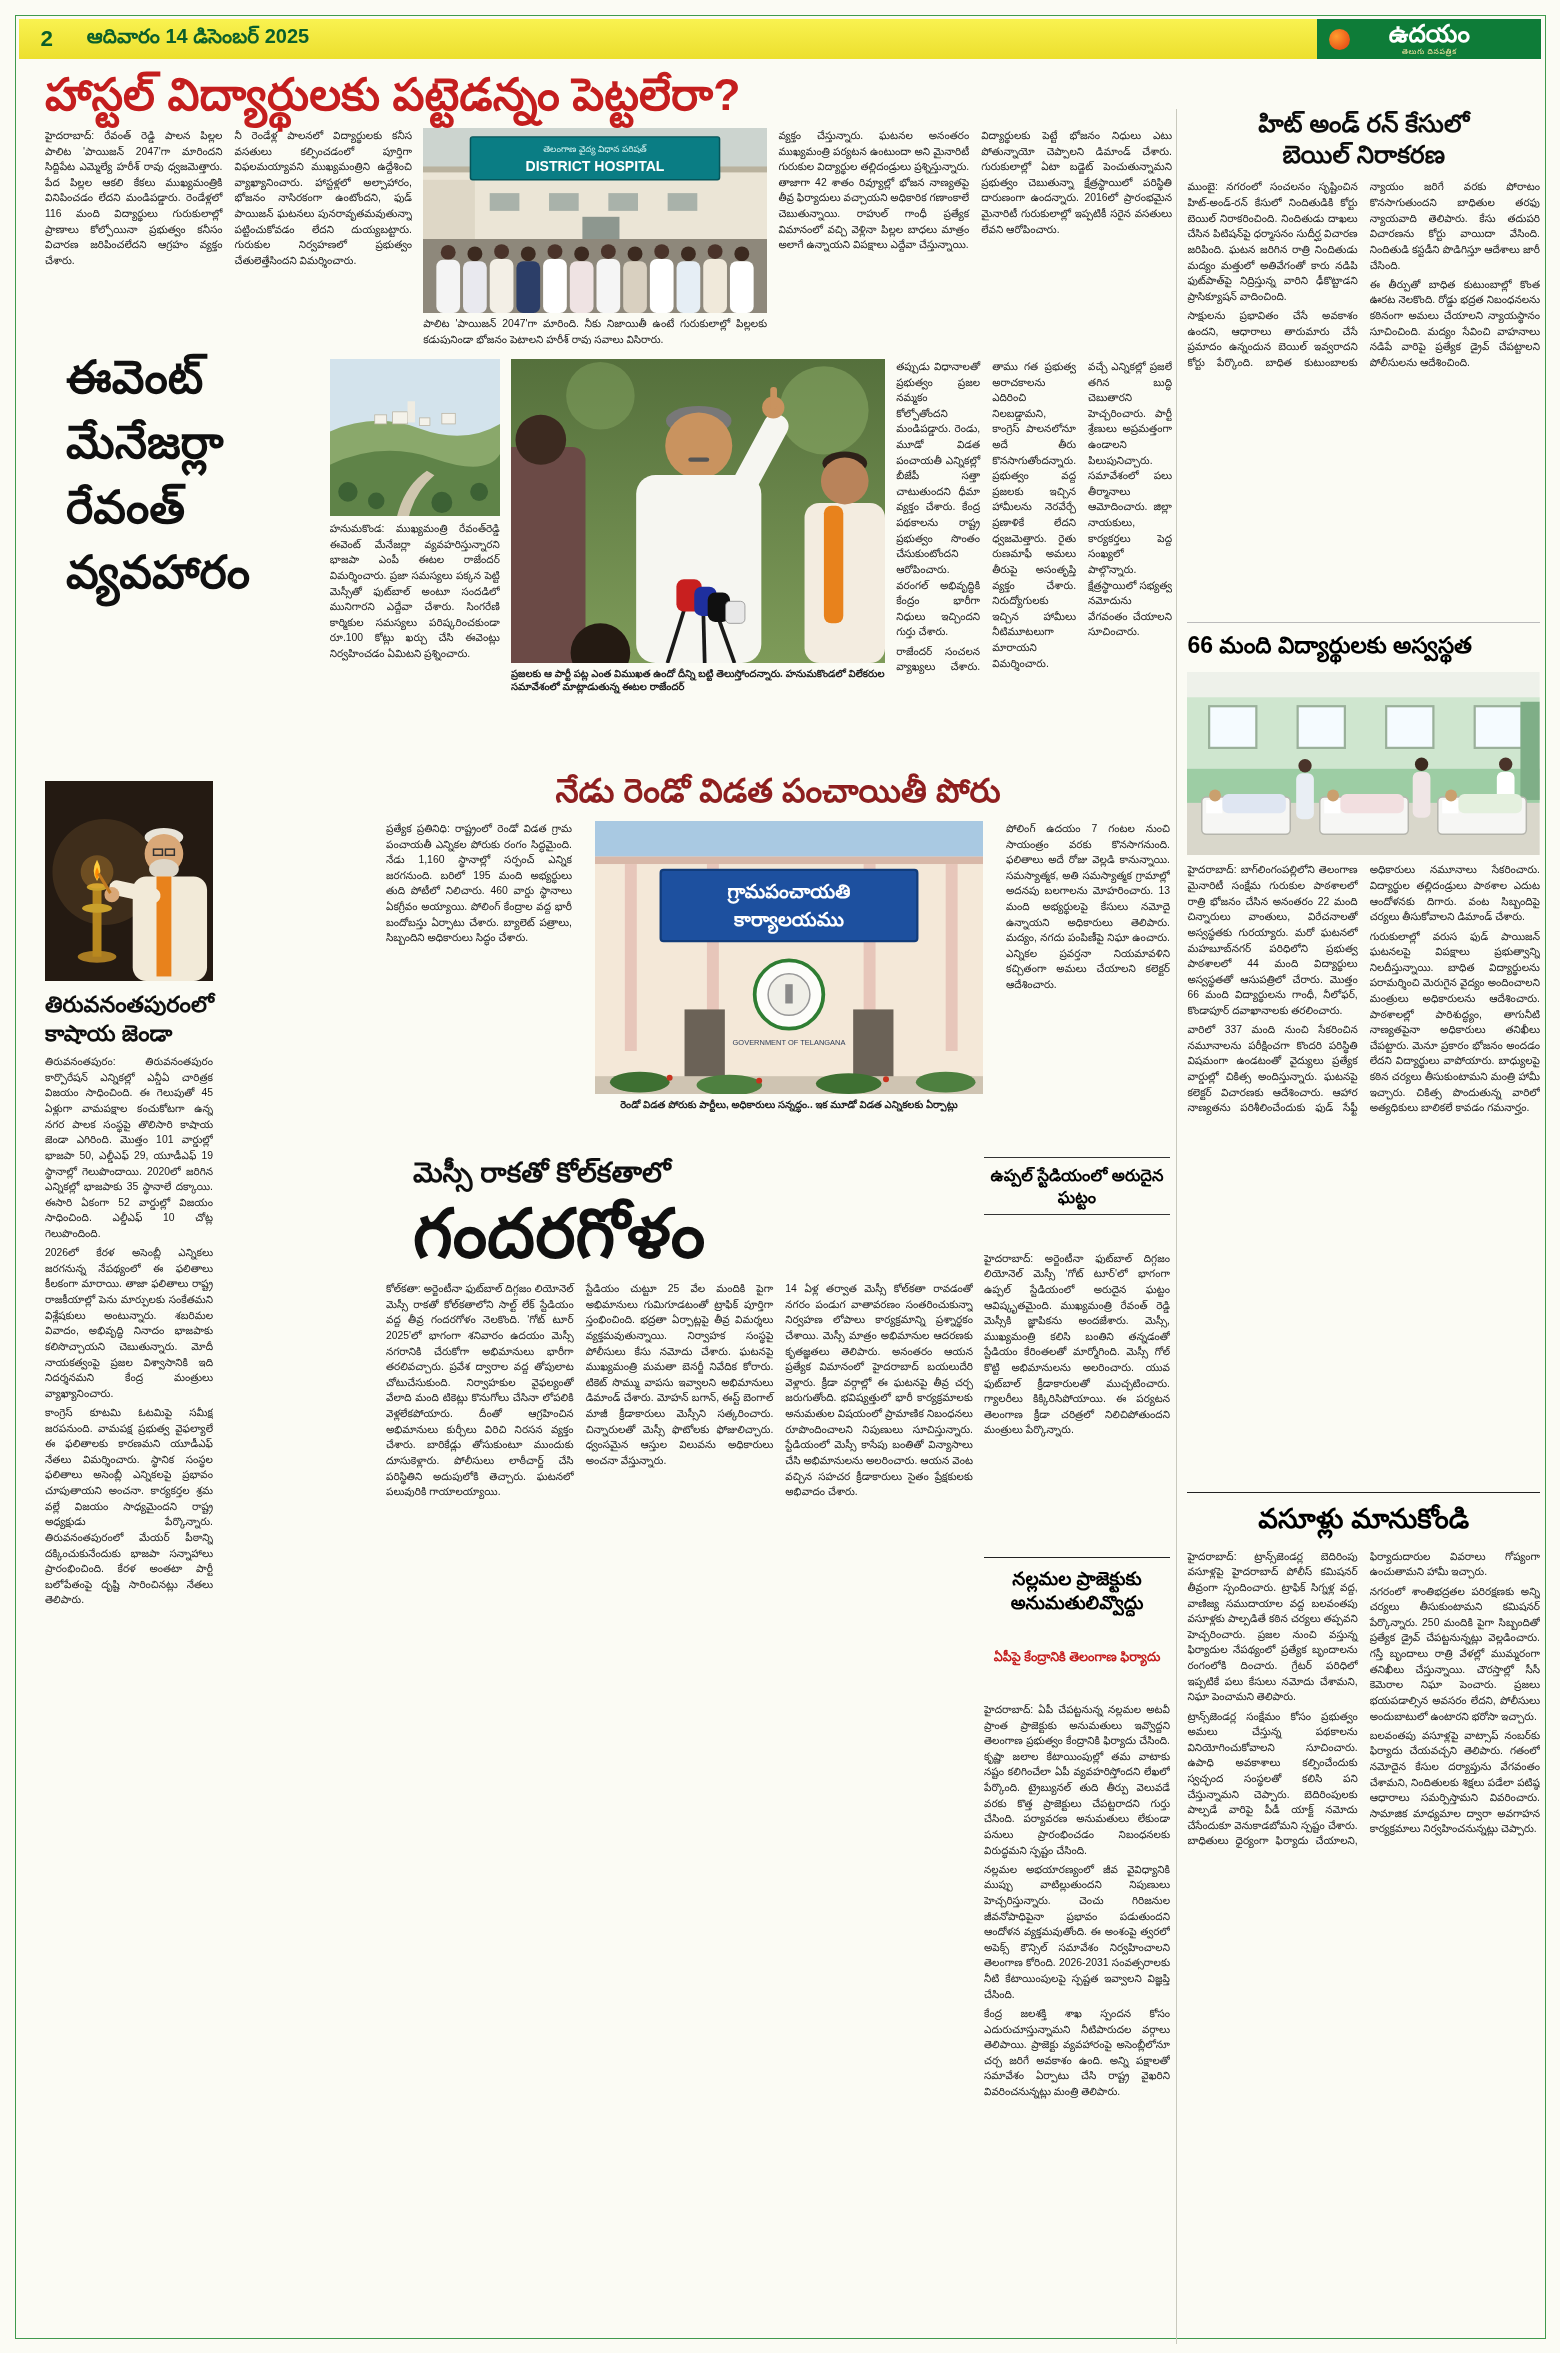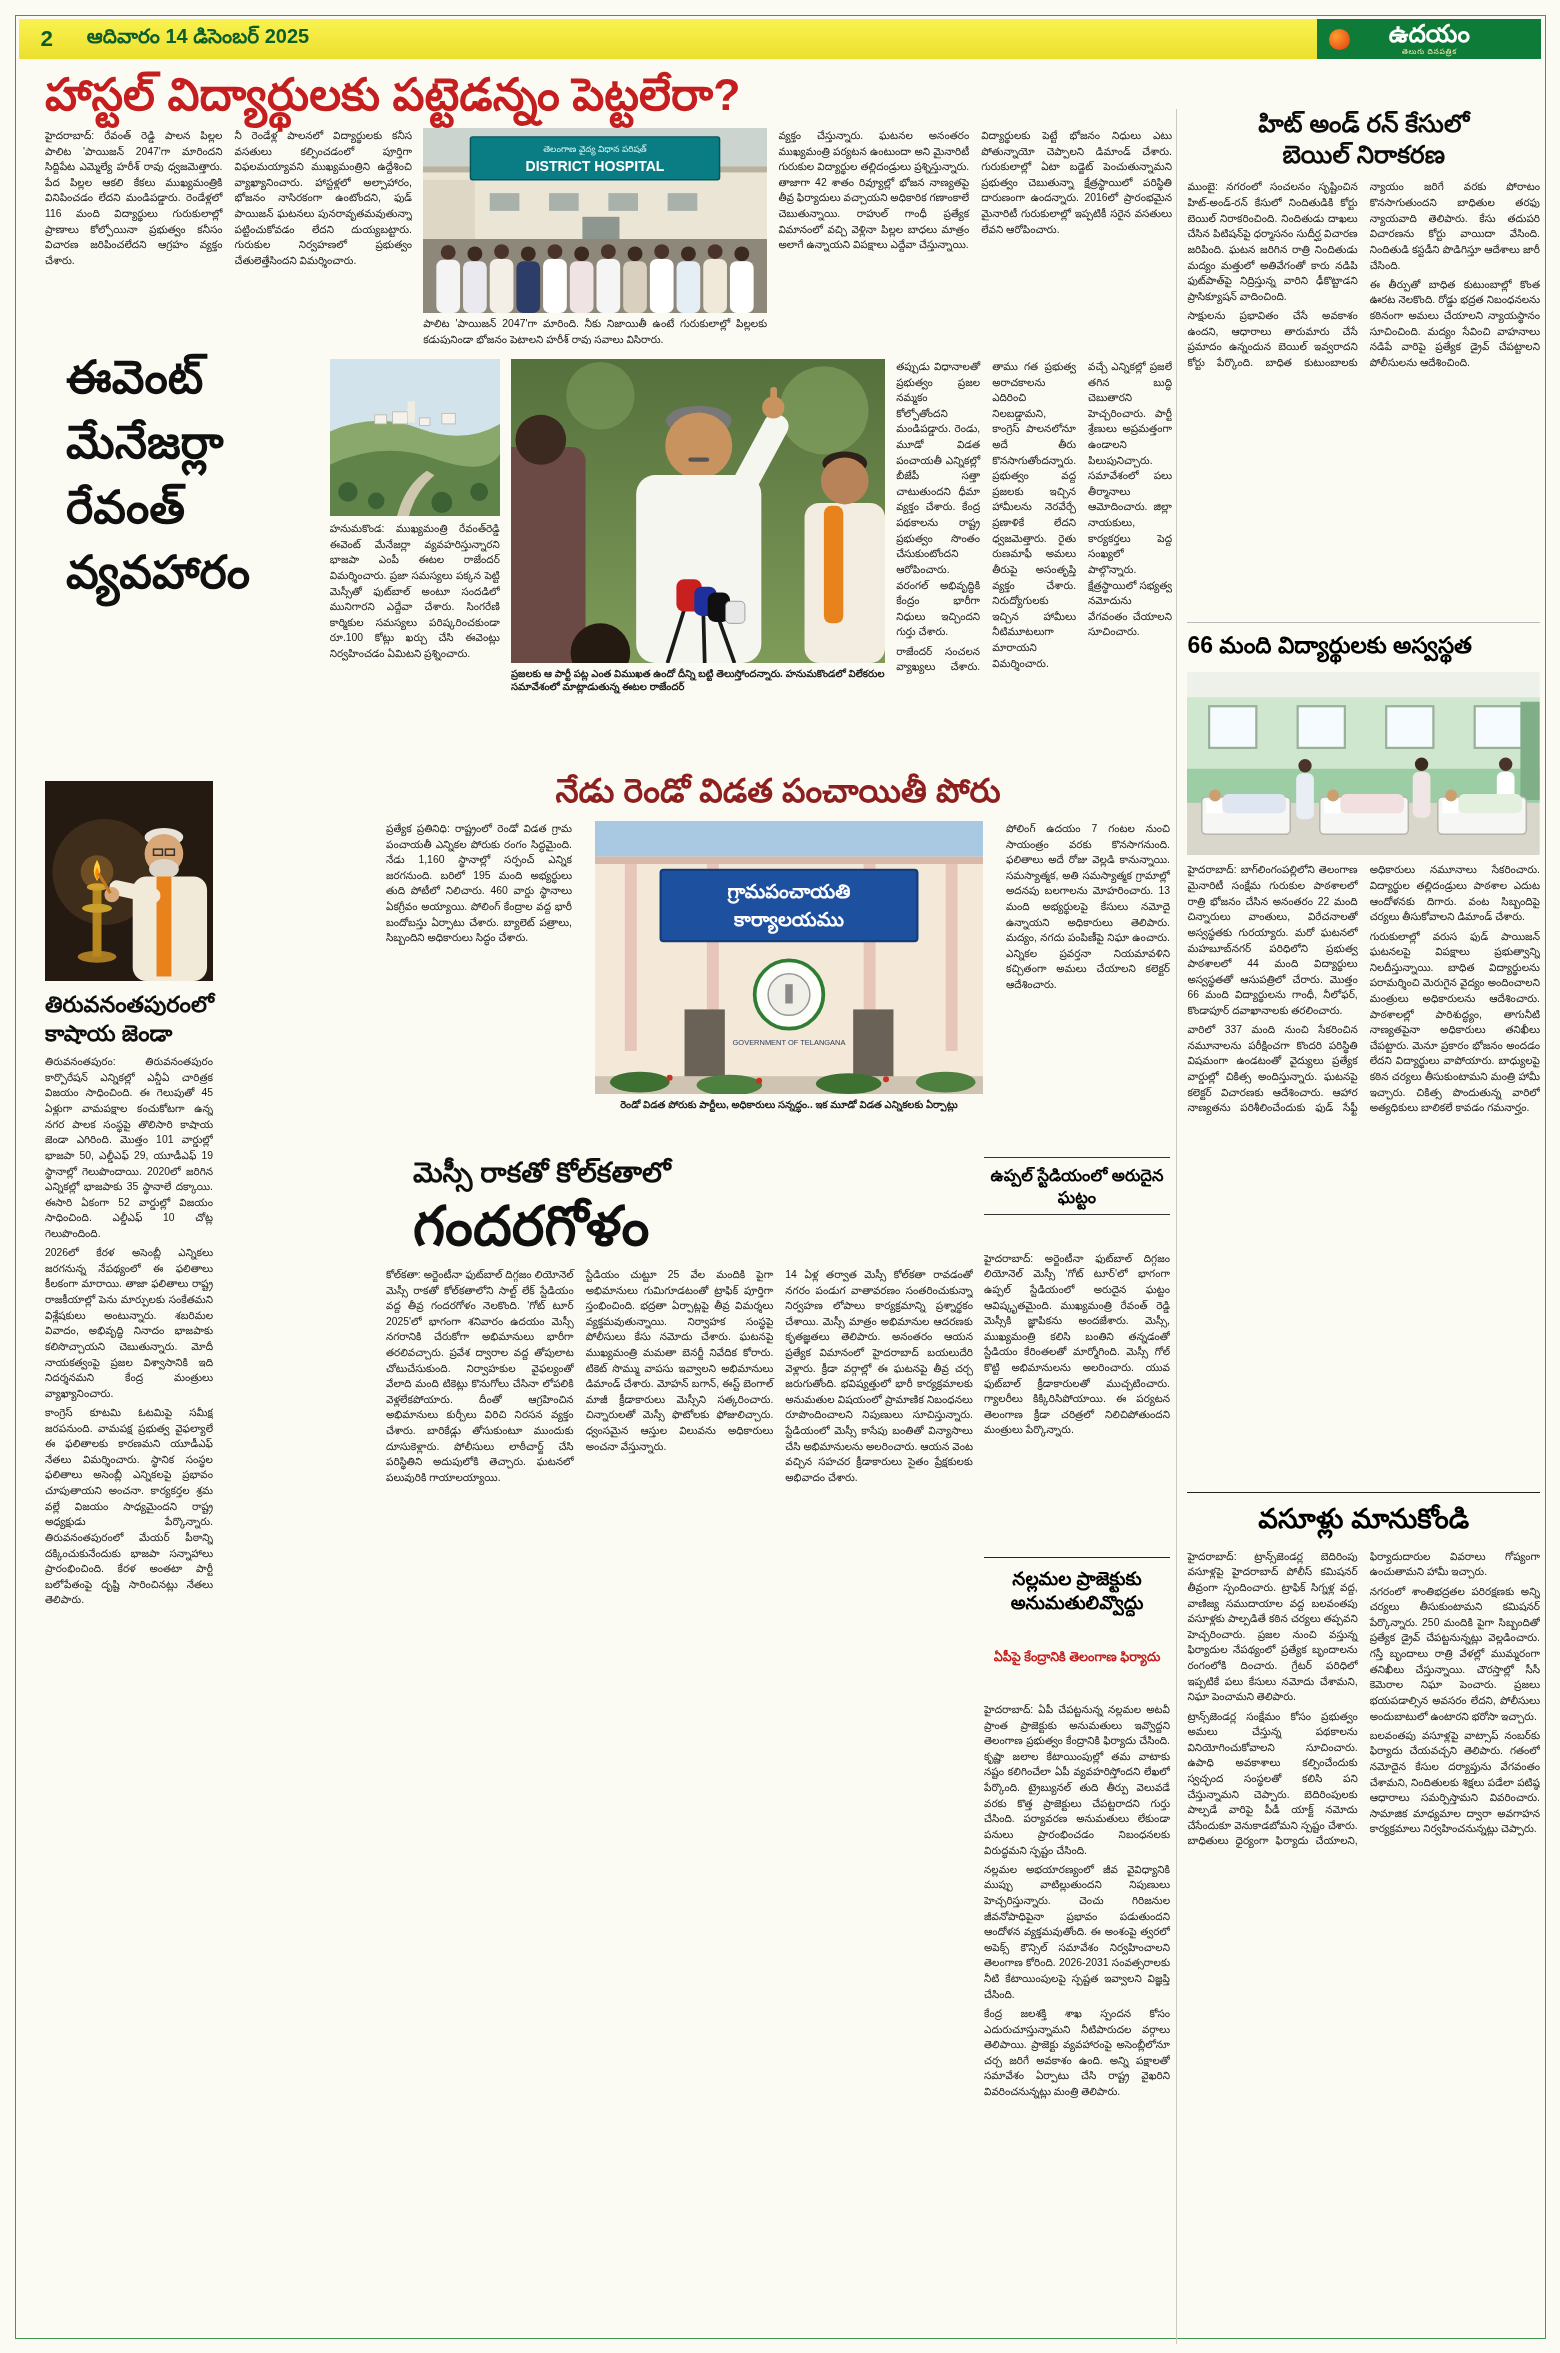--- a/index.html
+++ b/index.html
@@ -61,21 +61,21 @@
   .p-hl{font-size:33px;font-weight:700;color:#8e1f1f;text-align:center;}
   .p-row{display:flex;gap:23px;margin-top:3px;flex:1;min-height:0;}
   .p-l{width:186px;}
   .p-c{width:388px;display:flex;flex-direction:column;}
   .p-c figure{height:273px;}
   .p-c .cap{text-align:center;}
   .p-r{flex:1;min-width:0;}
   
   .messi{left:386px;top:1157px;width:587px;height:1146px;display:flex;flex-direction:column;}
   .m-h1{font-size:28px;font-weight:700;padding-left:27px;color:#101010;}
-  .m-h2{font-size:55px;font-weight:700;line-height:1.1;padding-left:27px;color:#101010;}
+  .m-h2{font-size:68px;font-weight:700;line-height:1.1;padding-left:27px;color:#101010;}
   .m-b{flex:1;margin-top:10.4px;min-height:0;}
   
   .midcol{left:984px;top:1157px;width:186px;height:1146px;display:flex;flex-direction:column;gap:28px;}
   .u-hl{font-size:16.4px;font-weight:700;text-align:center;line-height:1.35;border-top:1.5px solid #333;border-bottom:1.5px solid #333;padding:6px 1.5px;}
   .u-b{height:265px;margin-top:7.5px;}
   .n-hl{font-size:18.6px;font-weight:700;text-align:center;margin-top:13.4px;line-height:1.3;border-top:1.5px solid #222;padding-top:9px;}
   .n-sub{font-size:12.7px;font-weight:700;color:#c41e1e;text-align:center;margin-top:6px;}
   .n-b{flex:1;margin-top:7.5px;min-height:0;}
 </style>
 </head>

